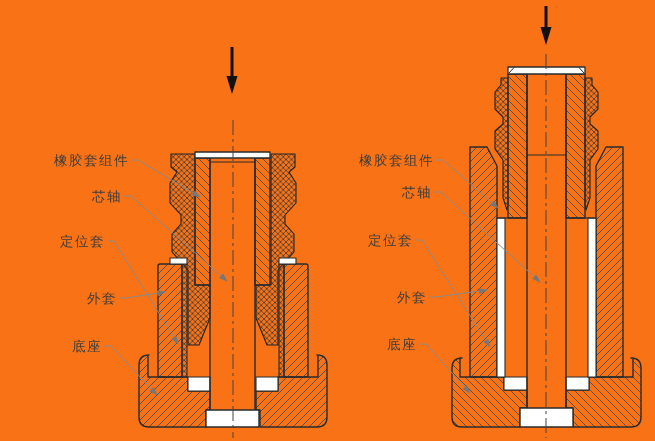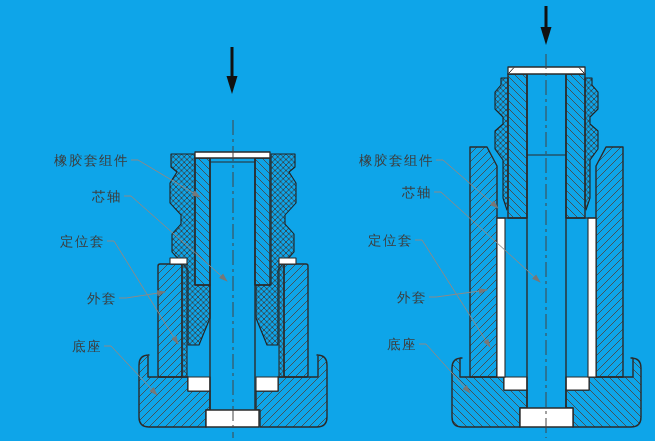--- a/index.html
+++ b/index.html
@@ -1,16 +1,16 @@
 <!DOCTYPE html>
 <html><head>
 <meta charset="utf-8">
 <style>
   html,body{margin:0;padding:0;background:#ffffff;}
-  .stage{position:relative;width:655px;height:441px;background:#0ea5e9;overflow:hidden;
+  .stage{position:relative;width:655px;height:441px;background:#f97316;overflow:hidden;
          font-family:"Liberation Sans","DejaVu Sans",sans-serif;}
   svg{display:block}
   text.part-label{font-size:13.5px;letter-spacing:1.5px;fill:#3d3d3d;}
 </style>
 </head>
 <body>
 
 <div class="stage">
 <svg width="655" height="441" viewBox="0 0 655 441">
   <defs>

